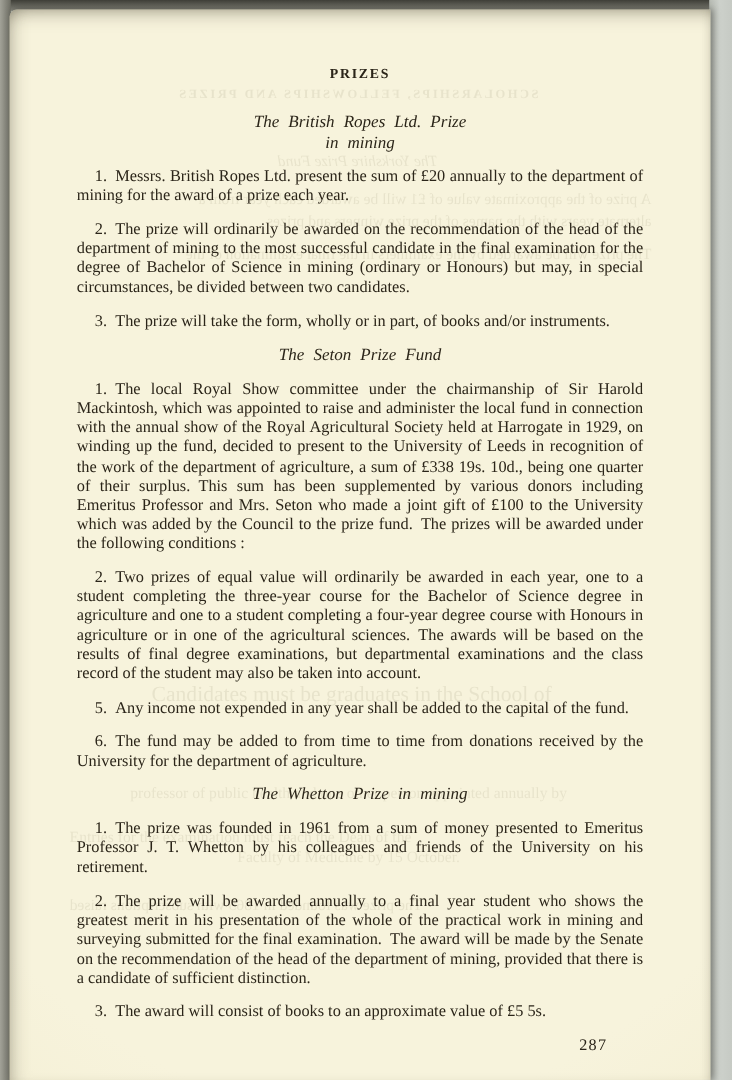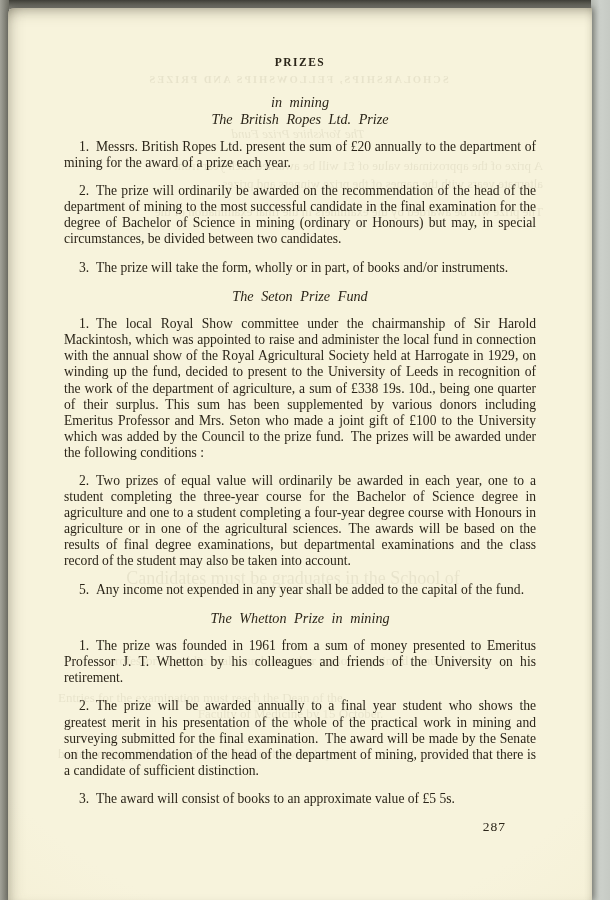--- a/index.html
+++ b/index.html
@@ -54,34 +54,35 @@
         <div class="show" style="top: 682px; left: 50px; width: 470px; text-align: left; font-size: 13px;">Entries for the examination must reach the Dean of the</div>
         <div class="show" style="top: 698px; left: 30px; width: 505px; text-align: center; font-size: 13px;">Faculty of Medicine by 15 October.</div>
         <div class="show mir" style="top: 738px; left: 50px; width: 470px; text-align: right; font-size: 13px;">The prize was founded in 1865 with subscriptions raised</div>
       </div>
 
     <div class="running-head">PRIZES</div>
 
     <main class="page-body" id="page-main">
         <section class="prize-section">
           <div class="section-heading">
+            <div>The British Ropes Ltd. Prize</div>
             <div>in mining</div>
-            <div>The British Ropes Ltd. Prize</div>
           </div>
           <p class="para">1. Messrs. British Ropes Ltd. present the sum of £20 annually to the department of mining for the award of a prize each year.</p>
           <p class="para">2. The prize will ordinarily be awarded on the recommendation of the head of the department of mining to the most successful candidate in the final examination for the degree of Bachelor of Science in mining (ordinary or Honours) but may, in special circumstances, be divided between two candidates.</p>
           <p class="para">3. The prize will take the form, wholly or in part, of books and/or instruments.</p>
         </section>
         <section class="prize-section">
           <div class="section-heading">
             <div>The Seton Prize Fund</div>
           </div>
           <p class="para">1. The local Royal Show committee under the chairmanship of Sir Harold Mackintosh, which was appointed to raise and administer the local fund in connection with the annual show of the Royal Agricultural Society held at Harrogate in 1929, on winding up the fund, decided to present to the University of Leeds in recognition of the work of the department of agriculture, a sum of £338 19s. 10d., being one quarter of their surplus. This sum has been supplemented by various donors including Emeritus Professor and Mrs. Seton who made a joint gift of £100 to the University which was added by the Council to the prize fund. The prizes will be awarded under the following conditions&nbsp;:</p>
           <p class="para">2. Two prizes of equal value will ordinarily be awarded in each year, one to a student completing the three-year course for the Bachelor of Science degree in agriculture and one to a student completing a four-year degree course with Honours in agriculture or in one of the agricultural sciences. The awards will be based on the results of final degree examinations, but departmental examinations and the class record of the student may also be taken into account.</p>
           <p class="para">5. Any income not expended in any year shall be added to the capital of the fund.</p>
+          <p class="para">6. The fund may be added to from time to time from donations received by the University for the department of agriculture.</p>
         </section>
         <section class="prize-section">
           <div class="section-heading">
             <div>The Whetton Prize in mining</div>
           </div>
           <p class="para">1. The prize was founded in 1961 from a sum of money presented to Emeritus Professor J. T. Whetton by his colleagues and friends of the University on his retirement.</p>
           <p class="para">2. The prize will be awarded annually to a final year student who shows the greatest merit in his presentation of the whole of the practical work in mining and surveying submitted for the final examination. The award will be made by the Senate on the recommendation of the head of the department of mining, provided that there is a candidate of sufficient distinction.</p>
           <p class="para">3. The award will consist of books to an approximate value of £5 5s.</p>
         </section>
         <div class="folio">287</div>

